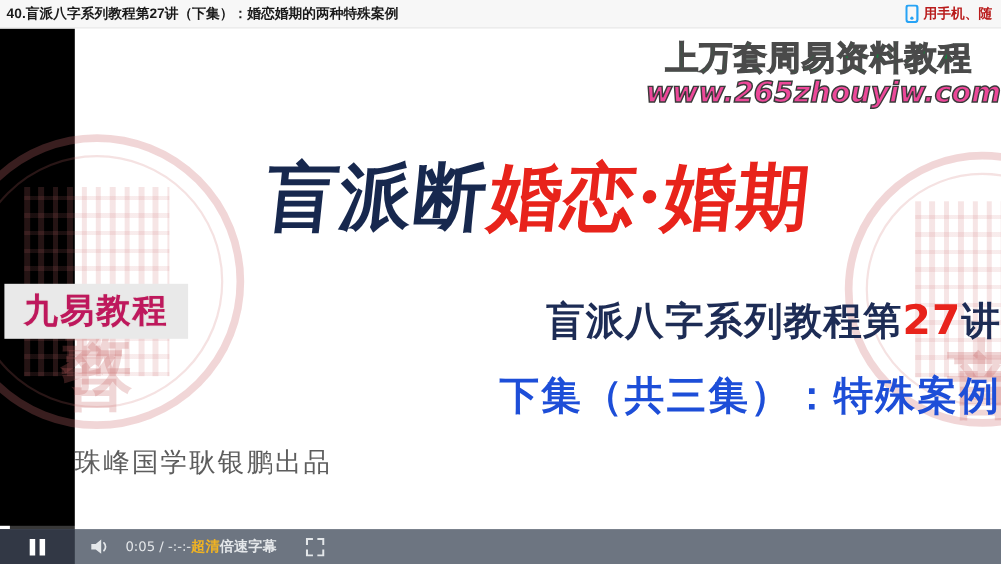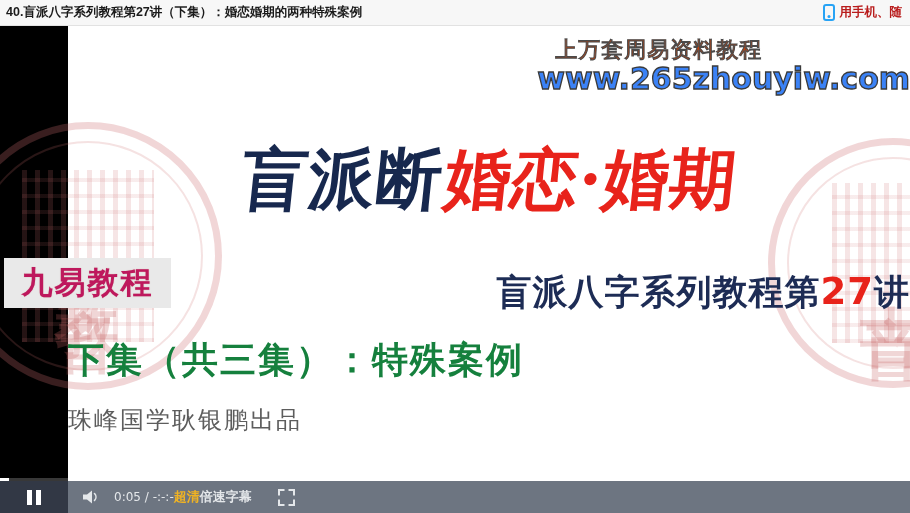--- a/index.html
+++ b/index.html
@@ -87,30 +87,31 @@
     content:""; position:absolute; right:-6px; top:-6px;
     width:270px; height:70px;
     background:
       repeating-linear-gradient(0deg,
         rgba(236,150,150,0.55) 0 3px, rgba(255,255,255,0) 3px 7px);
     -webkit-mask-image:linear-gradient(90deg, rgba(0,0,0,0) 0%, #000 70%);
     mask-image:linear-gradient(90deg, rgba(0,0,0,0) 0%, #000 70%);
     z-index:-1;
   }
   .wm-l1 {
-    font-size:22px; font-weight:400; color:#c2410c;
+    font-size:30px; font-weight:700; color:#15803d;
     -webkit-text-stroke:1.1px #4a4a4a;
     letter-spacing:1px; padding-left:18px;
     font-family:"DejaVu Sans","Liberation Sans",sans-serif;
   }
   .wm-l2 {
-    font-size:30px; font-weight:700; color:#3b82f6;
+    font-size:26px; font-weight:700; color:#ec4899;
     -webkit-text-stroke:1.3px #3a3a3a;
     letter-spacing:0px; margin-top:2px;
     font-family:"DejaVu Sans","Liberation Sans",sans-serif;
+    font-style:italic;
   }
 
   
   .slide { position:absolute; left:68px; top:0; width:842px; height:455px; }
   .hero {
     position:absolute; left:0; right:0; top:120px;
     text-align:center; white-space:nowrap;
   }
   .hero-a, .hero-b {
     font-size:66px; font-weight:700; line-height:1;
@@ -123,22 +124,22 @@
   .line2 {
     position:absolute; left:0; right:0; top:243px;
     text-align:right; font-size:35px; font-weight:700;
     color:#1d2c55; letter-spacing:1px; white-space:nowrap;
     font-family:"DejaVu Sans","Liberation Sans",sans-serif;
   }
   .line2 .num { color:#e8231b; font-size:37px; }
 
   .line3 {
     position:absolute; left:0; right:0; top:310px;
-    text-align:left; font-size:36px; font-weight:700;
-    color:#15803d; letter-spacing:2px; white-space:nowrap;
+    text-align:right; font-size:36px; font-weight:700;
+    color:#1d4ed8; letter-spacing:2px; white-space:nowrap;
     font-family:"DejaVu Sans","Liberation Sans",sans-serif;
   }
   .line4 {
     position:absolute; left:0; right:0; top:378px;
     text-align:left; font-size:24px; font-weight:400;
     color:#5d5d5d; letter-spacing:2px; white-space:nowrap;
     font-family:"DejaVu Sans","Liberation Sans",sans-serif;
   }
 
   

